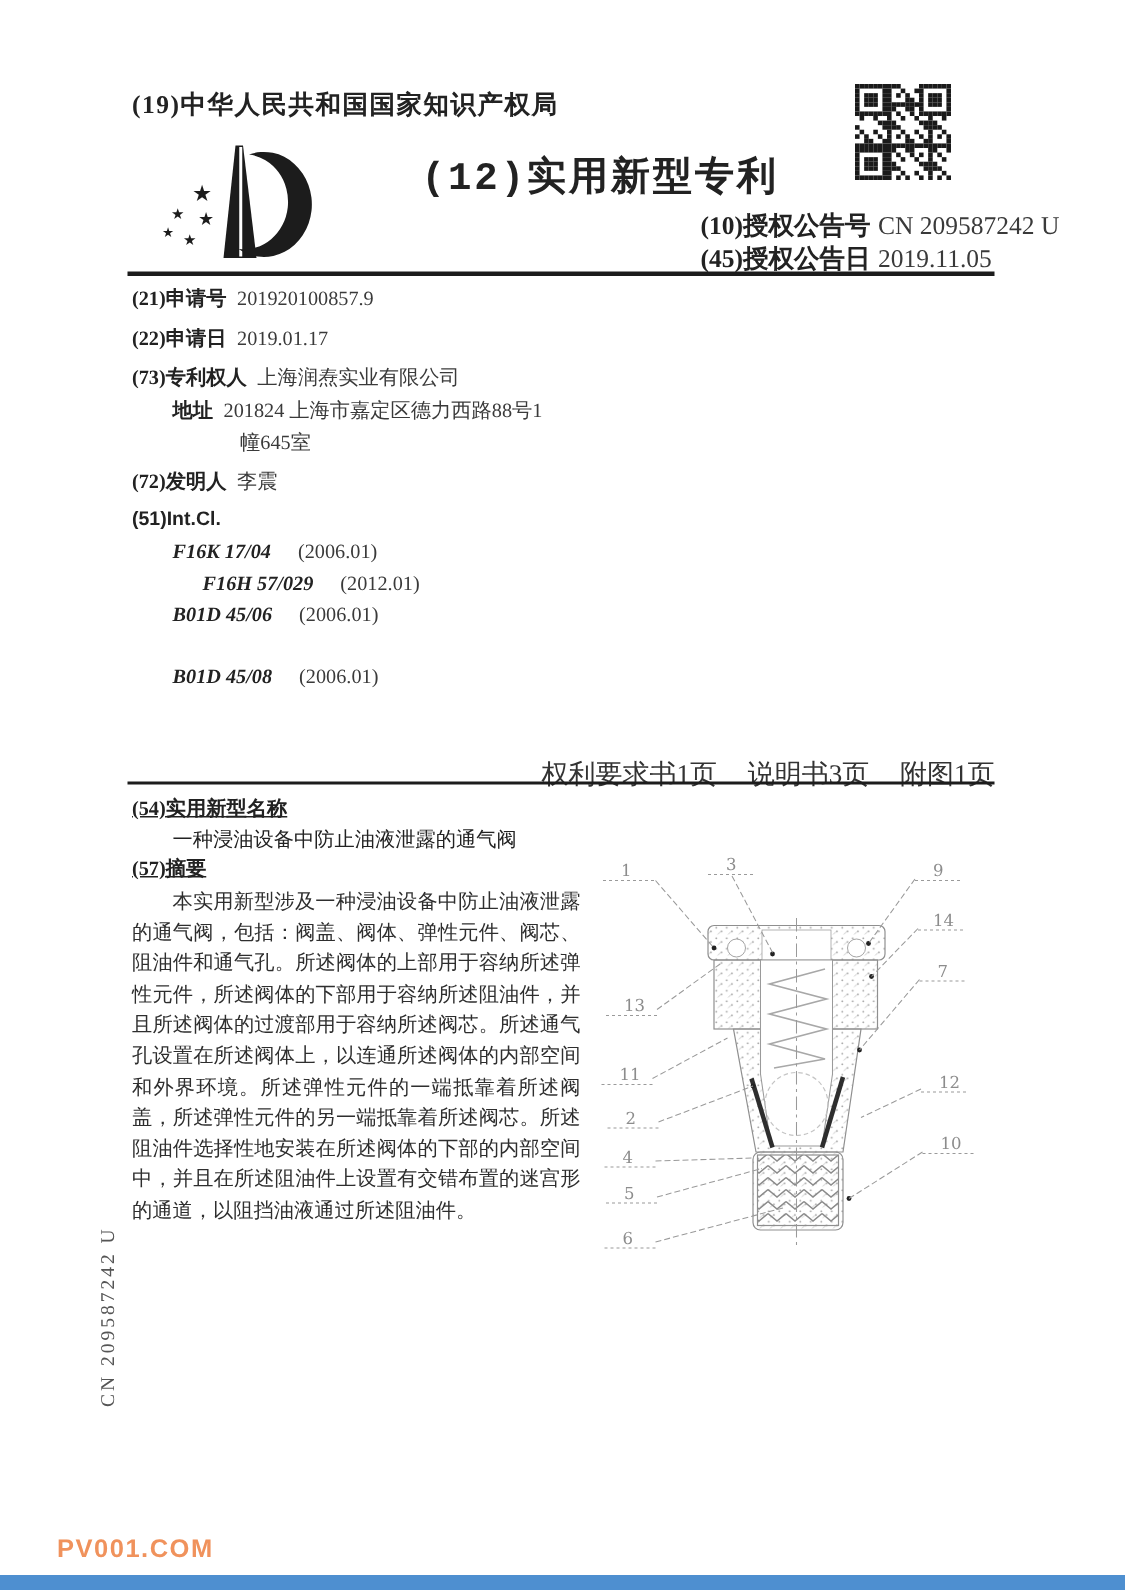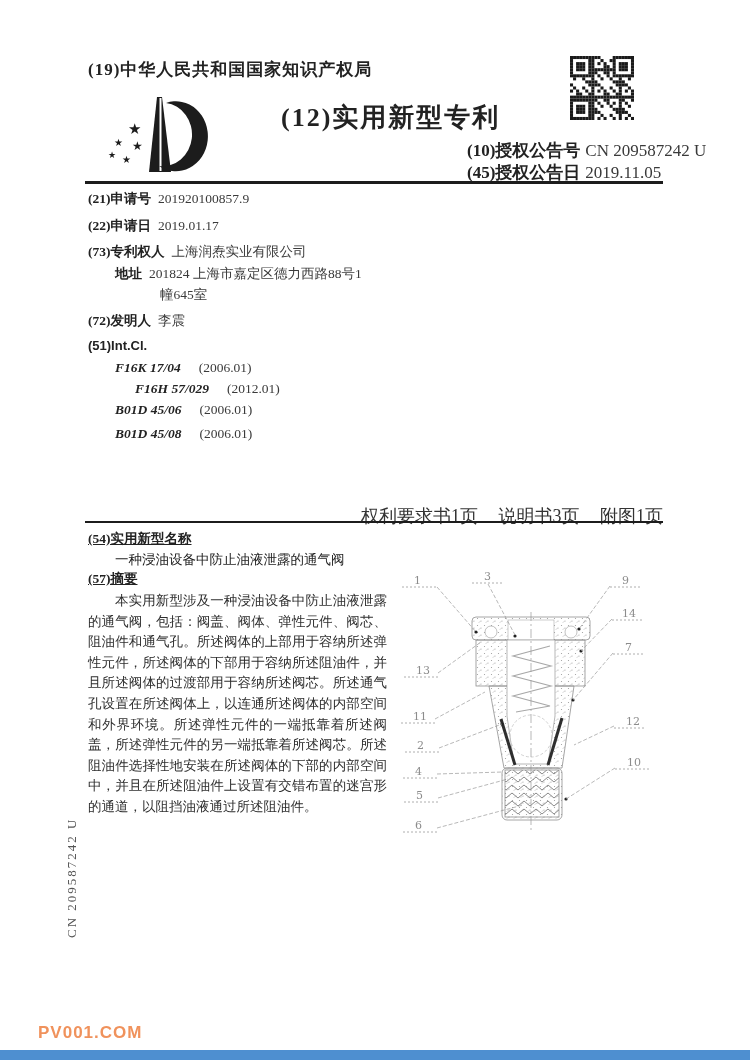--- a/index.html
+++ b/index.html
@@ -1,20 +1,20 @@
 <!DOCTYPE html>
 <html><head>
 <meta charset="utf-8">
 <style>
   html,body{margin:0;padding:0;background:#e8e8e8;}
   .page{position:relative;width:750px;height:1060px;background:#ffffff;margin:0 auto;
         font-family:"Liberation Serif","DejaVu Serif",serif;color:#222;overflow:hidden;}
   .abs{position:absolute;}
   .office-line{left:88px;top:58px;font-size:17px;font-weight:bold;letter-spacing:1px;}
-  .doc-type{left:281px;top:100px;font-size:26px;font-weight:bold;letter-spacing:2px;}
+  .doc-type{left:281px;top:100px;font-size:26px;font-weight:bold;letter-spacing:2px;font-family:Liberation Mono, monospace;}
   .pub-line{left:467px;font-size:17px;white-space:nowrap;}
   .pub-line .lbl{font-weight:bold;}
   .pub-line .val{margin-left:5px;color:#3a3a3a;}
   .rule1{left:85px;top:181px;width:578px;height:3px;background:#1c1c1c;}
   .rule2{left:85px;top:521px;width:578px;height:2px;background:#1c1c1c;}
   .field{font-size:13.5px;white-space:nowrap;}
   .field .lbl{font-weight:bold;}
   .field .val{margin-left:7px;color:#3a3a3a;}
   .cls-row{font-size:13.5px;left:115px;white-space:nowrap;}
   .cls-row .code{font-weight:bold;font-style:italic;}
@@ -333,21 +333,21 @@
   </div>
   <div class="abs cls-row" style="top:360px;">
     <span class="code">F16K 17/04</span><span class="ver">(2006.01)</span>
   </div>
   <div class="abs cls-row" style="top:381px;margin-left:20px;">
     <span class="code">F16H 57/029</span><span class="ver">(2012.01)</span>
   </div>
   <div class="abs cls-row" style="top:402px;">
     <span class="code">B01D 45/06</span><span class="ver">(2006.01)</span>
   </div>
-  <div class="abs cls-row" style="top:426px;">
+  <div class="abs cls-row" style="top:443px;">
     <span class="code">B01D 45/08</span><span class="ver">(2006.01)</span>
   </div>
 
   <div class="abs pages-line">
     <span>权利要求书1页</span>
     <span>说明书3页</span>
     <span>附图1页</span>
   </div>
 
   <div class="abs rule2"></div>

